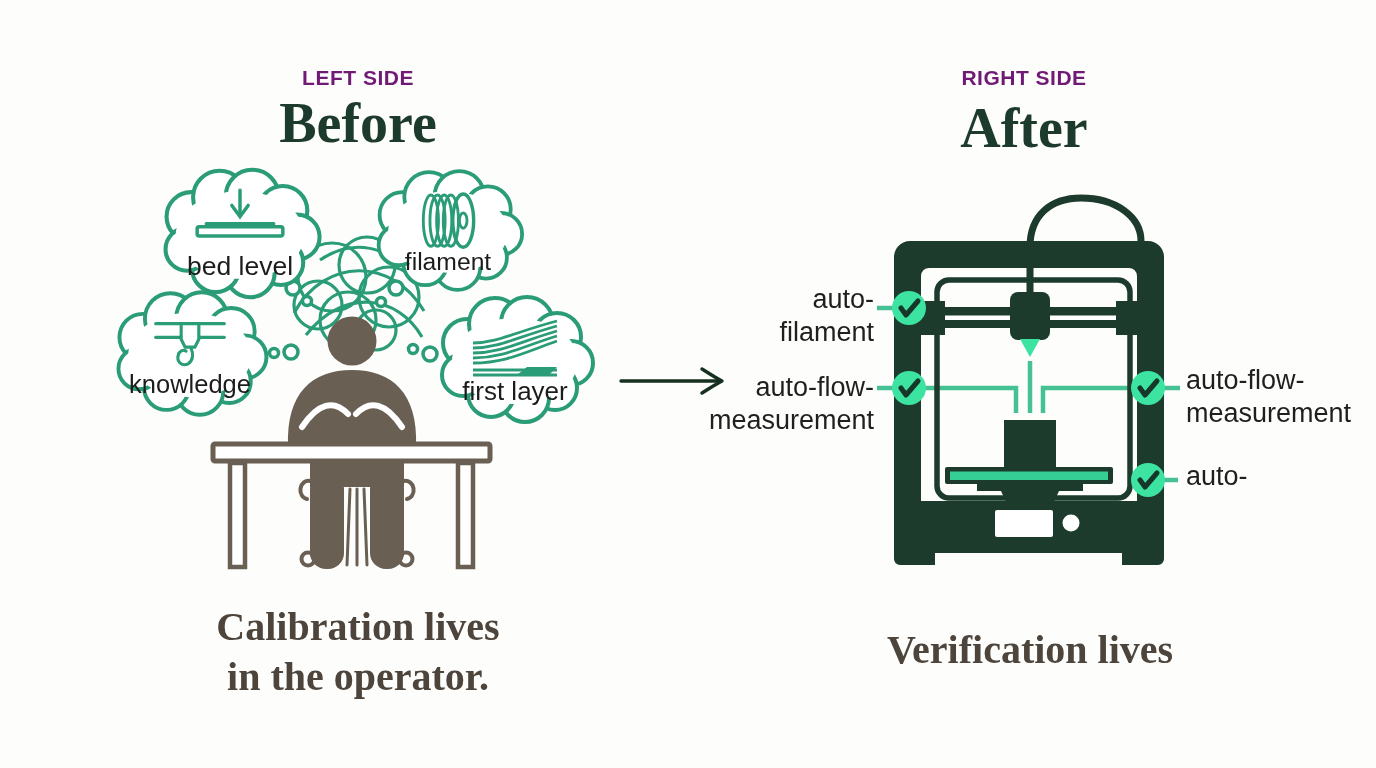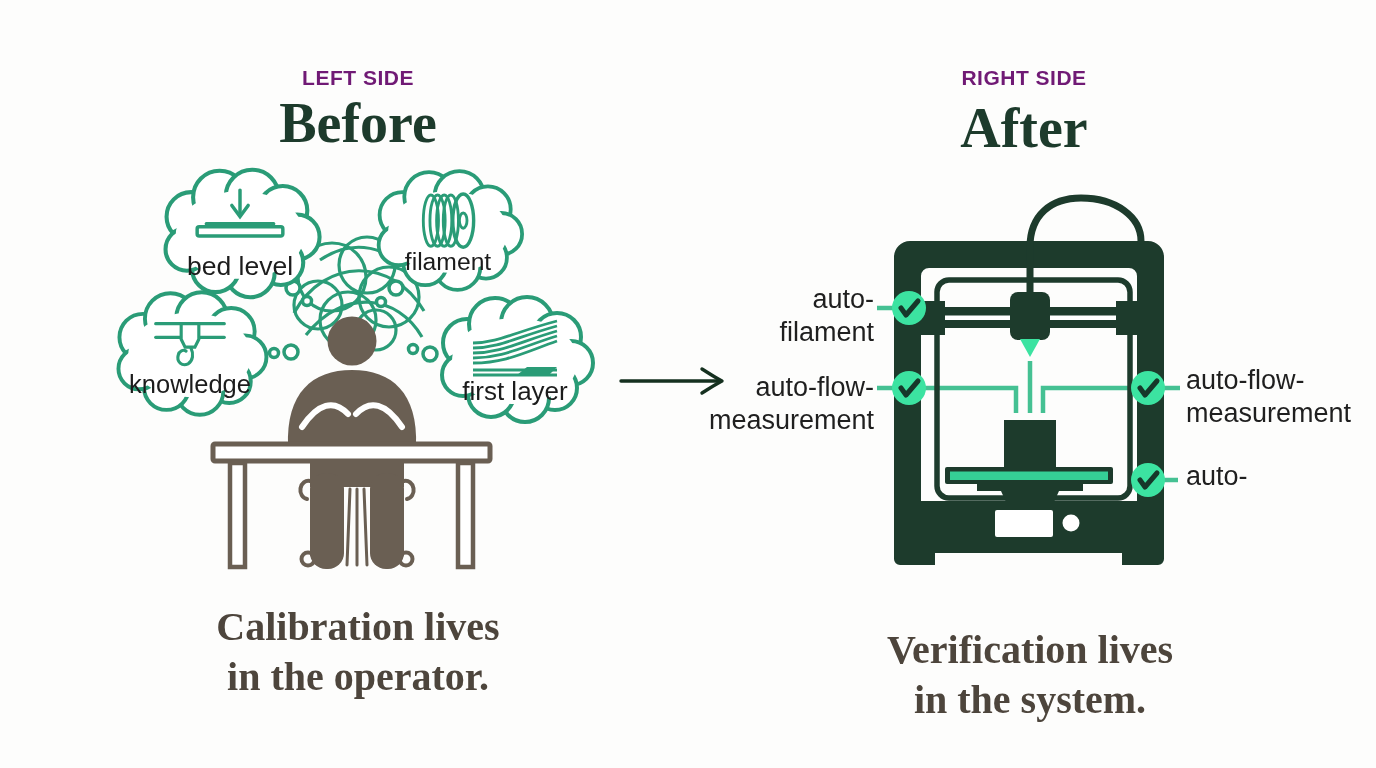--- a/index.html
+++ b/index.html
@@ -254,14 +254,13 @@
   <span>auto-flow-</span>
   <span>measurement</span>
 </div>
 
 <div class="abs callout left-align" style="left:1186px;top:460px;width:185px;">
   <span>auto-</span>
 </div>
 
 <div class="abs caption" style="left:760px;top:625px;width:540px;">
   <span>Verification lives</span>
-  <span>in the system.</span>
 </div>
 
 </body></html>

